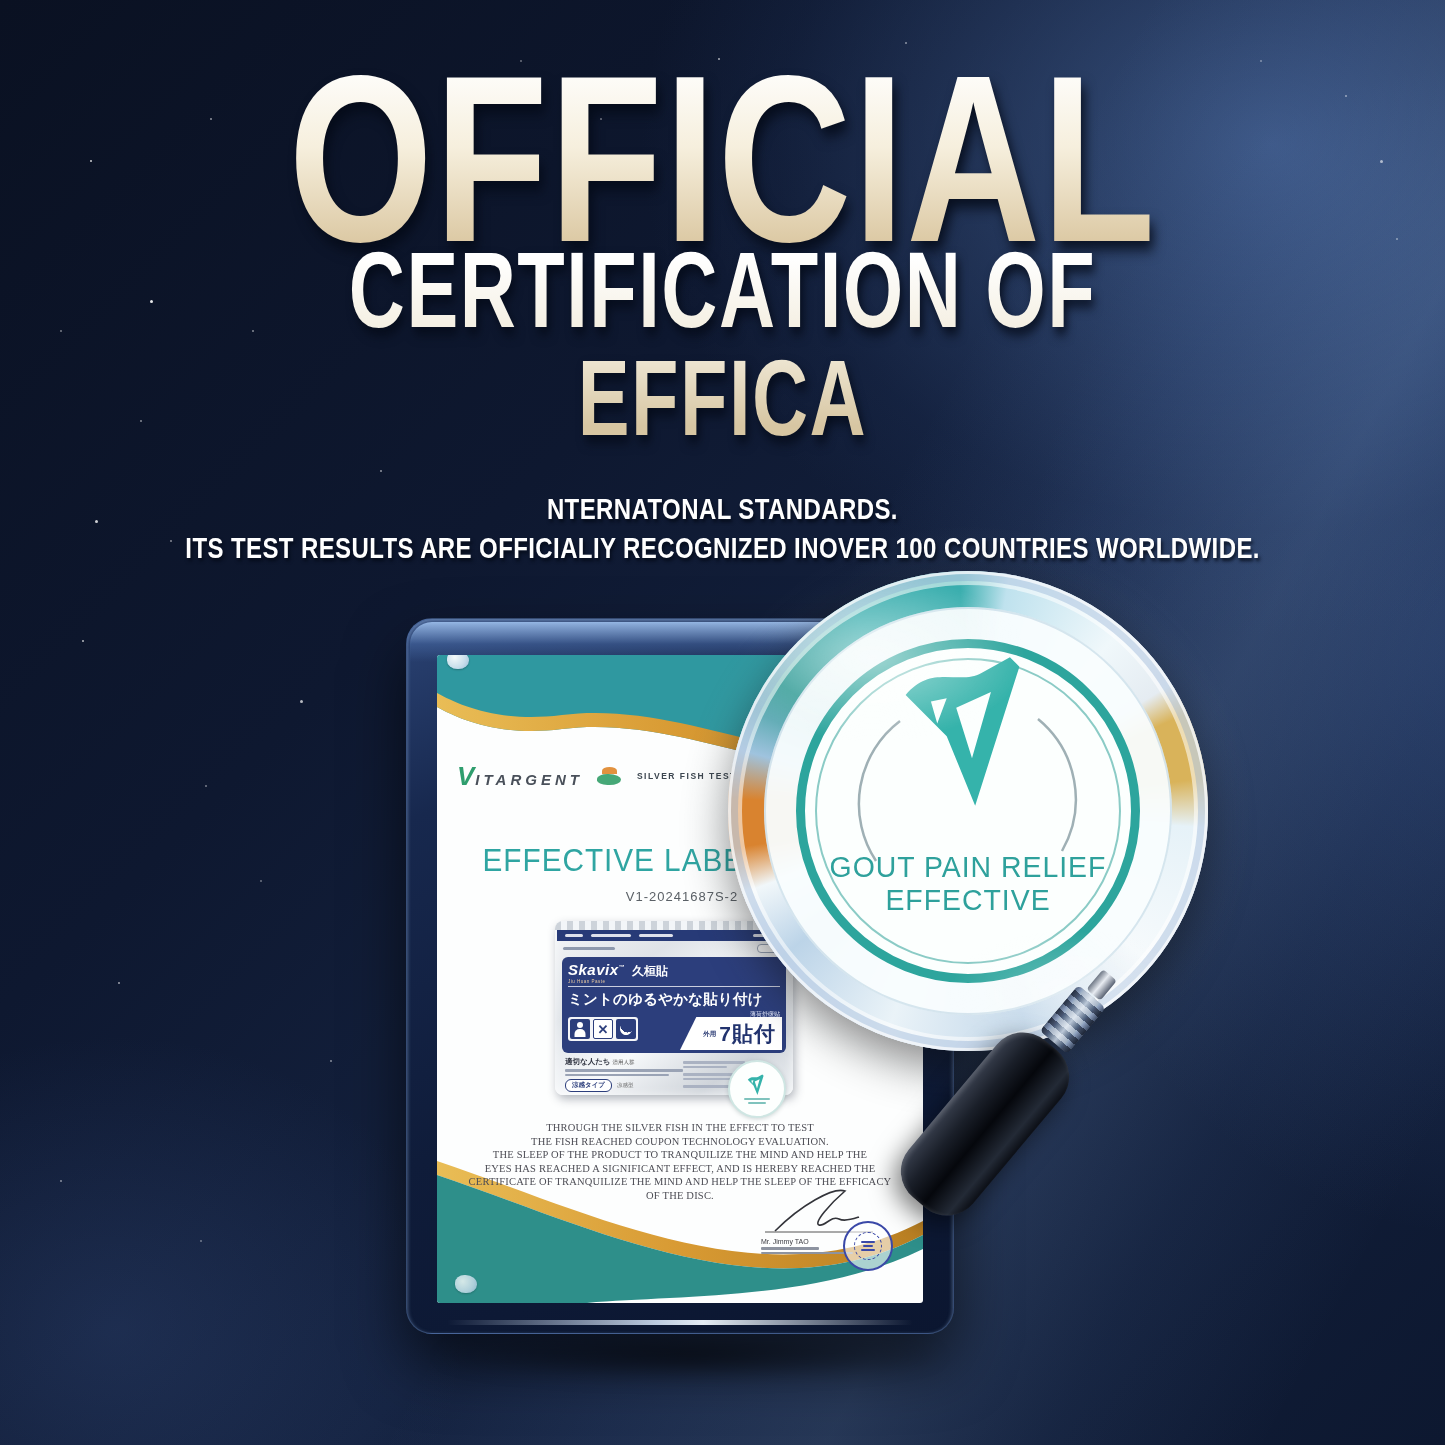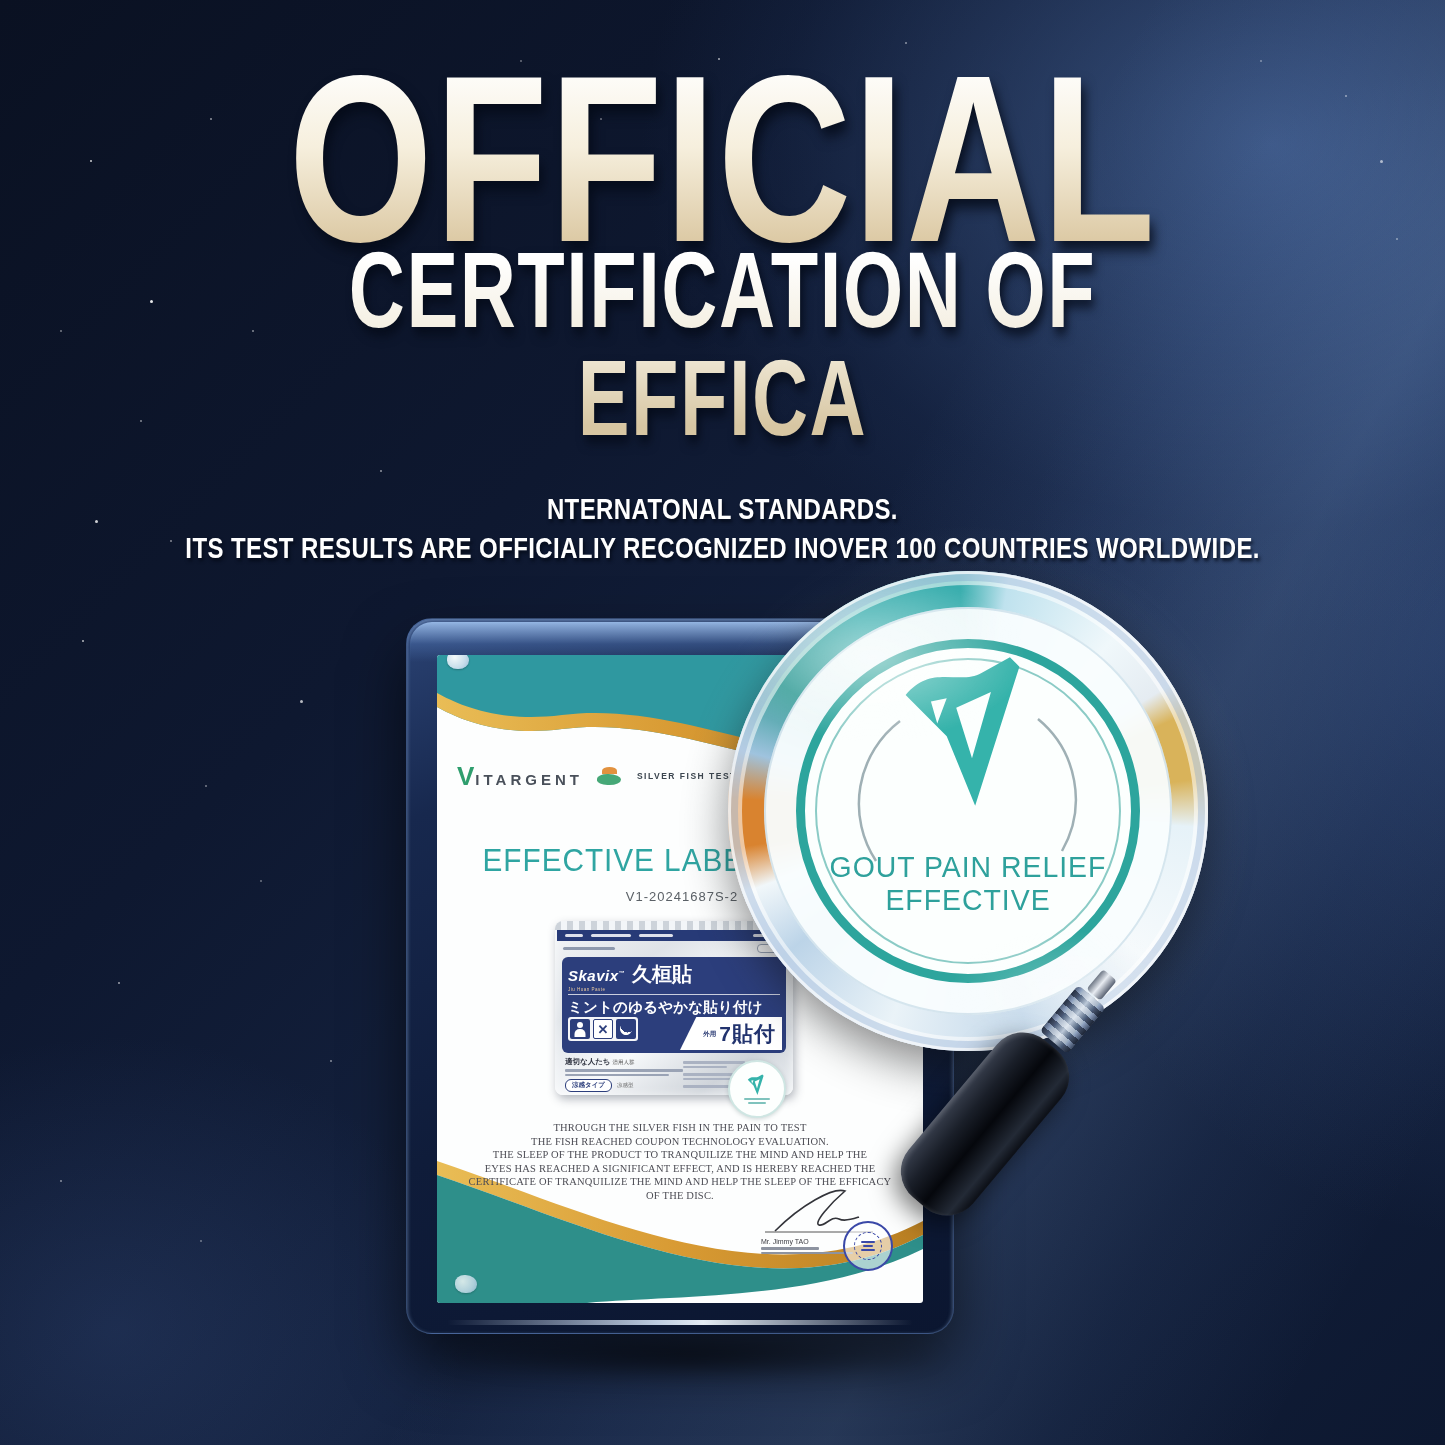--- a/index.html
+++ b/index.html
@@ -59,21 +59,21 @@
 
   .screen{position:absolute;left:30px;top:36px;width:486px;height:648px;background:#fdfefe;overflow:hidden;border-radius:3px;}
   .wave{position:absolute;left:0;top:0;width:100%;height:100%;}
 
   .corner-logo{position:absolute;width:22px;height:18px;border-radius:45% 55% 50% 50%;
     background:radial-gradient(circle at 35% 35%,#ffffff,#cfe0ef 60%,#9fbcd8);opacity:.95;box-shadow:0 1px 2px rgba(0,0,0,.25);}
   .cl-top{left:10px;top:-4px;}
   .cl-bottom{left:18px;top:620px;opacity:.8;}
 
   .brandrow{position:absolute;left:20px;top:104px;width:440px;height:34px;display:flex;align-items:center;gap:14px;}
-  .vit{font-size:15px;font-weight:600;letter-spacing:4px;color:#49505a;display:inline-block;}
+  .vit{font-size:15px;font-weight:600;letter-spacing:4px;color:#49505a;display:inline-block;font-style:italic;}
   .vit::first-letter{color:#2f9e6e;font-size:26px;font-weight:700;letter-spacing:1px;}
   .fish{position:relative;width:26px;height:18px;}
   .fish .body{position:absolute;left:0;top:7px;width:24px;height:11px;border-radius:50% 60% 55% 50%;background:#46a877;}
   .fish .fin{position:absolute;left:5px;top:0;width:15px;height:7px;border-radius:50% 50% 0 0;background:#e2923f;}
   .fish-label{font-size:8.5px;font-weight:700;letter-spacing:1.5px;color:#3c4650;}
 
   .cert-title{position:absolute;left:18px;width:450px;top:188px;text-align:center;
     font-size:31px;font-weight:400;letter-spacing:1px;color:#2fa5a2;transform:scaleX(.96);white-space:nowrap;}
   .cert-no{position:absolute;left:100px;width:290px;top:234px;text-align:center;font-size:13px;color:#5b6167;letter-spacing:1px;}
 
@@ -85,21 +85,21 @@
     background:repeating-linear-gradient(90deg,#cdd3da 0 6px,#f2f5f8 6px 12px);}
   .pkg .band{position:absolute;left:2px;right:2px;top:9px;height:11px;background:#273a77;display:flex;align-items:center;gap:8px;padding:0 8px;}
   .pkg .band i{display:block;height:3px;border-radius:2px;background:rgba(255,255,255,.85);}
   .pkg .row2{position:absolute;left:4px;right:4px;top:22px;height:10px;display:flex;justify-content:space-between;align-items:center;padding:0 4px;}
   .pkg .row2 i{display:block;height:3px;border-radius:2px;background:#8e99ad;}
   .pkg .pillbtn{width:26px;height:7px;border-radius:4px;background:#fff;border:1px solid #9aa5b8;}
   .label{position:absolute;left:7px;right:7px;top:36px;height:96px;border-radius:6px;background:linear-gradient(180deg,#31437f,#273succeed 100%);background:#2c3e7c;padding:4px 6px;box-sizing:border-box;}
   .label .brow{display:flex;align-items:baseline;gap:7px;color:#fff;}
   .skx{font-size:15px;font-weight:700;font-style:italic;letter-spacing:.5px;}
   .skx sup{font-size:6px;}
-  .jhp{font-size:20px;font-weight:700;}
+  .jhp{font-size:12px;font-weight:700;}
   .jhp-sub{font-size:4.5px;color:#e8c9a0;margin-top:-1px;letter-spacing:.5px;}
   .label hr{border:none;border-top:1px solid rgba(255,255,255,.75);margin:2px 0 3px;}
   .headline{font-size:14.5px;font-weight:700;color:#fff;letter-spacing:.2px;white-space:nowrap;}
   .sublab{font-size:6px;color:#e8edff;text-align:right;margin-top:1px;}
   .icons{position:absolute;left:6px;top:60px;display:flex;gap:3px;background:rgba(255,255,255,.95);padding:2px;border-radius:3px;}
   .tile{width:20px;height:20px;background:#2c3e7c;border-radius:2px;position:relative;display:flex;align-items:center;justify-content:center;color:#fff;}
   .tile.alt{background:#fff;border:1px solid #2c3e7c;color:#2c3e7c;box-sizing:border-box;}
   .tile .head{position:absolute;top:3px;left:50%;transform:translateX(-50%);width:6px;height:6px;border-radius:50%;background:#fff;}
   .tile .bodyp{position:absolute;bottom:2px;left:50%;transform:translateX(-50%);width:11px;height:8px;border-radius:5px 5px 0 0;background:#fff;}
   .tile .x{font-size:13px;font-weight:700;line-height:1;}
@@ -277,21 +277,21 @@
 
       <div class="stamp">
         <svg width="22" height="22" viewBox="0 0 100 100">
           <path fill="#35b3ab" fill-rule="evenodd" d="M8,26 C24,6 42,20 56,12 L74,2 L80,8 L52,96 L34,52 Z M40,34 L62,24 L50,66 Z M24,30 L34,28 L28,44 Z"></path>
         </svg>
         <i class="sbar"></i>
           <i class="sbar" style="width:18px"></i>
       </div>
 
       <div class="cert-body">
-        <div>THROUGH THE SILVER FISH IN THE PAIN TO TEST</div>
+        <div>THROUGH THE SILVER FISH IN THE EFFECT TO TEST</div>
         <div>THE FISH REACHED COUPON TECHNOLOGY EVALUATION.</div>
         <div>THE SLEEP OF THE PRODUCT TO TRANQUILIZE THE MIND AND HELP THE</div>
         <div>EYES HAS REACHED A SIGNIFICANT EFFECT, AND IS HEREBY REACHED THE</div>
         <div>CERTIFICATE OF TRANQUILIZE THE MIND AND HELP THE SLEEP OF THE EFFICACY</div>
         <div>OF THE DISC.</div>
       </div>
 
       <div class="sig">
         <svg width="120" height="52" viewBox="0 0 120 52">
           <path d="M14,46 C40,20 72,2 84,6 C70,18 52,38 58,40 C64,42 70,30 78,34 C84,37 92,34 98,32" fill="none" stroke="#33343a" stroke-width="1.6"></path>

